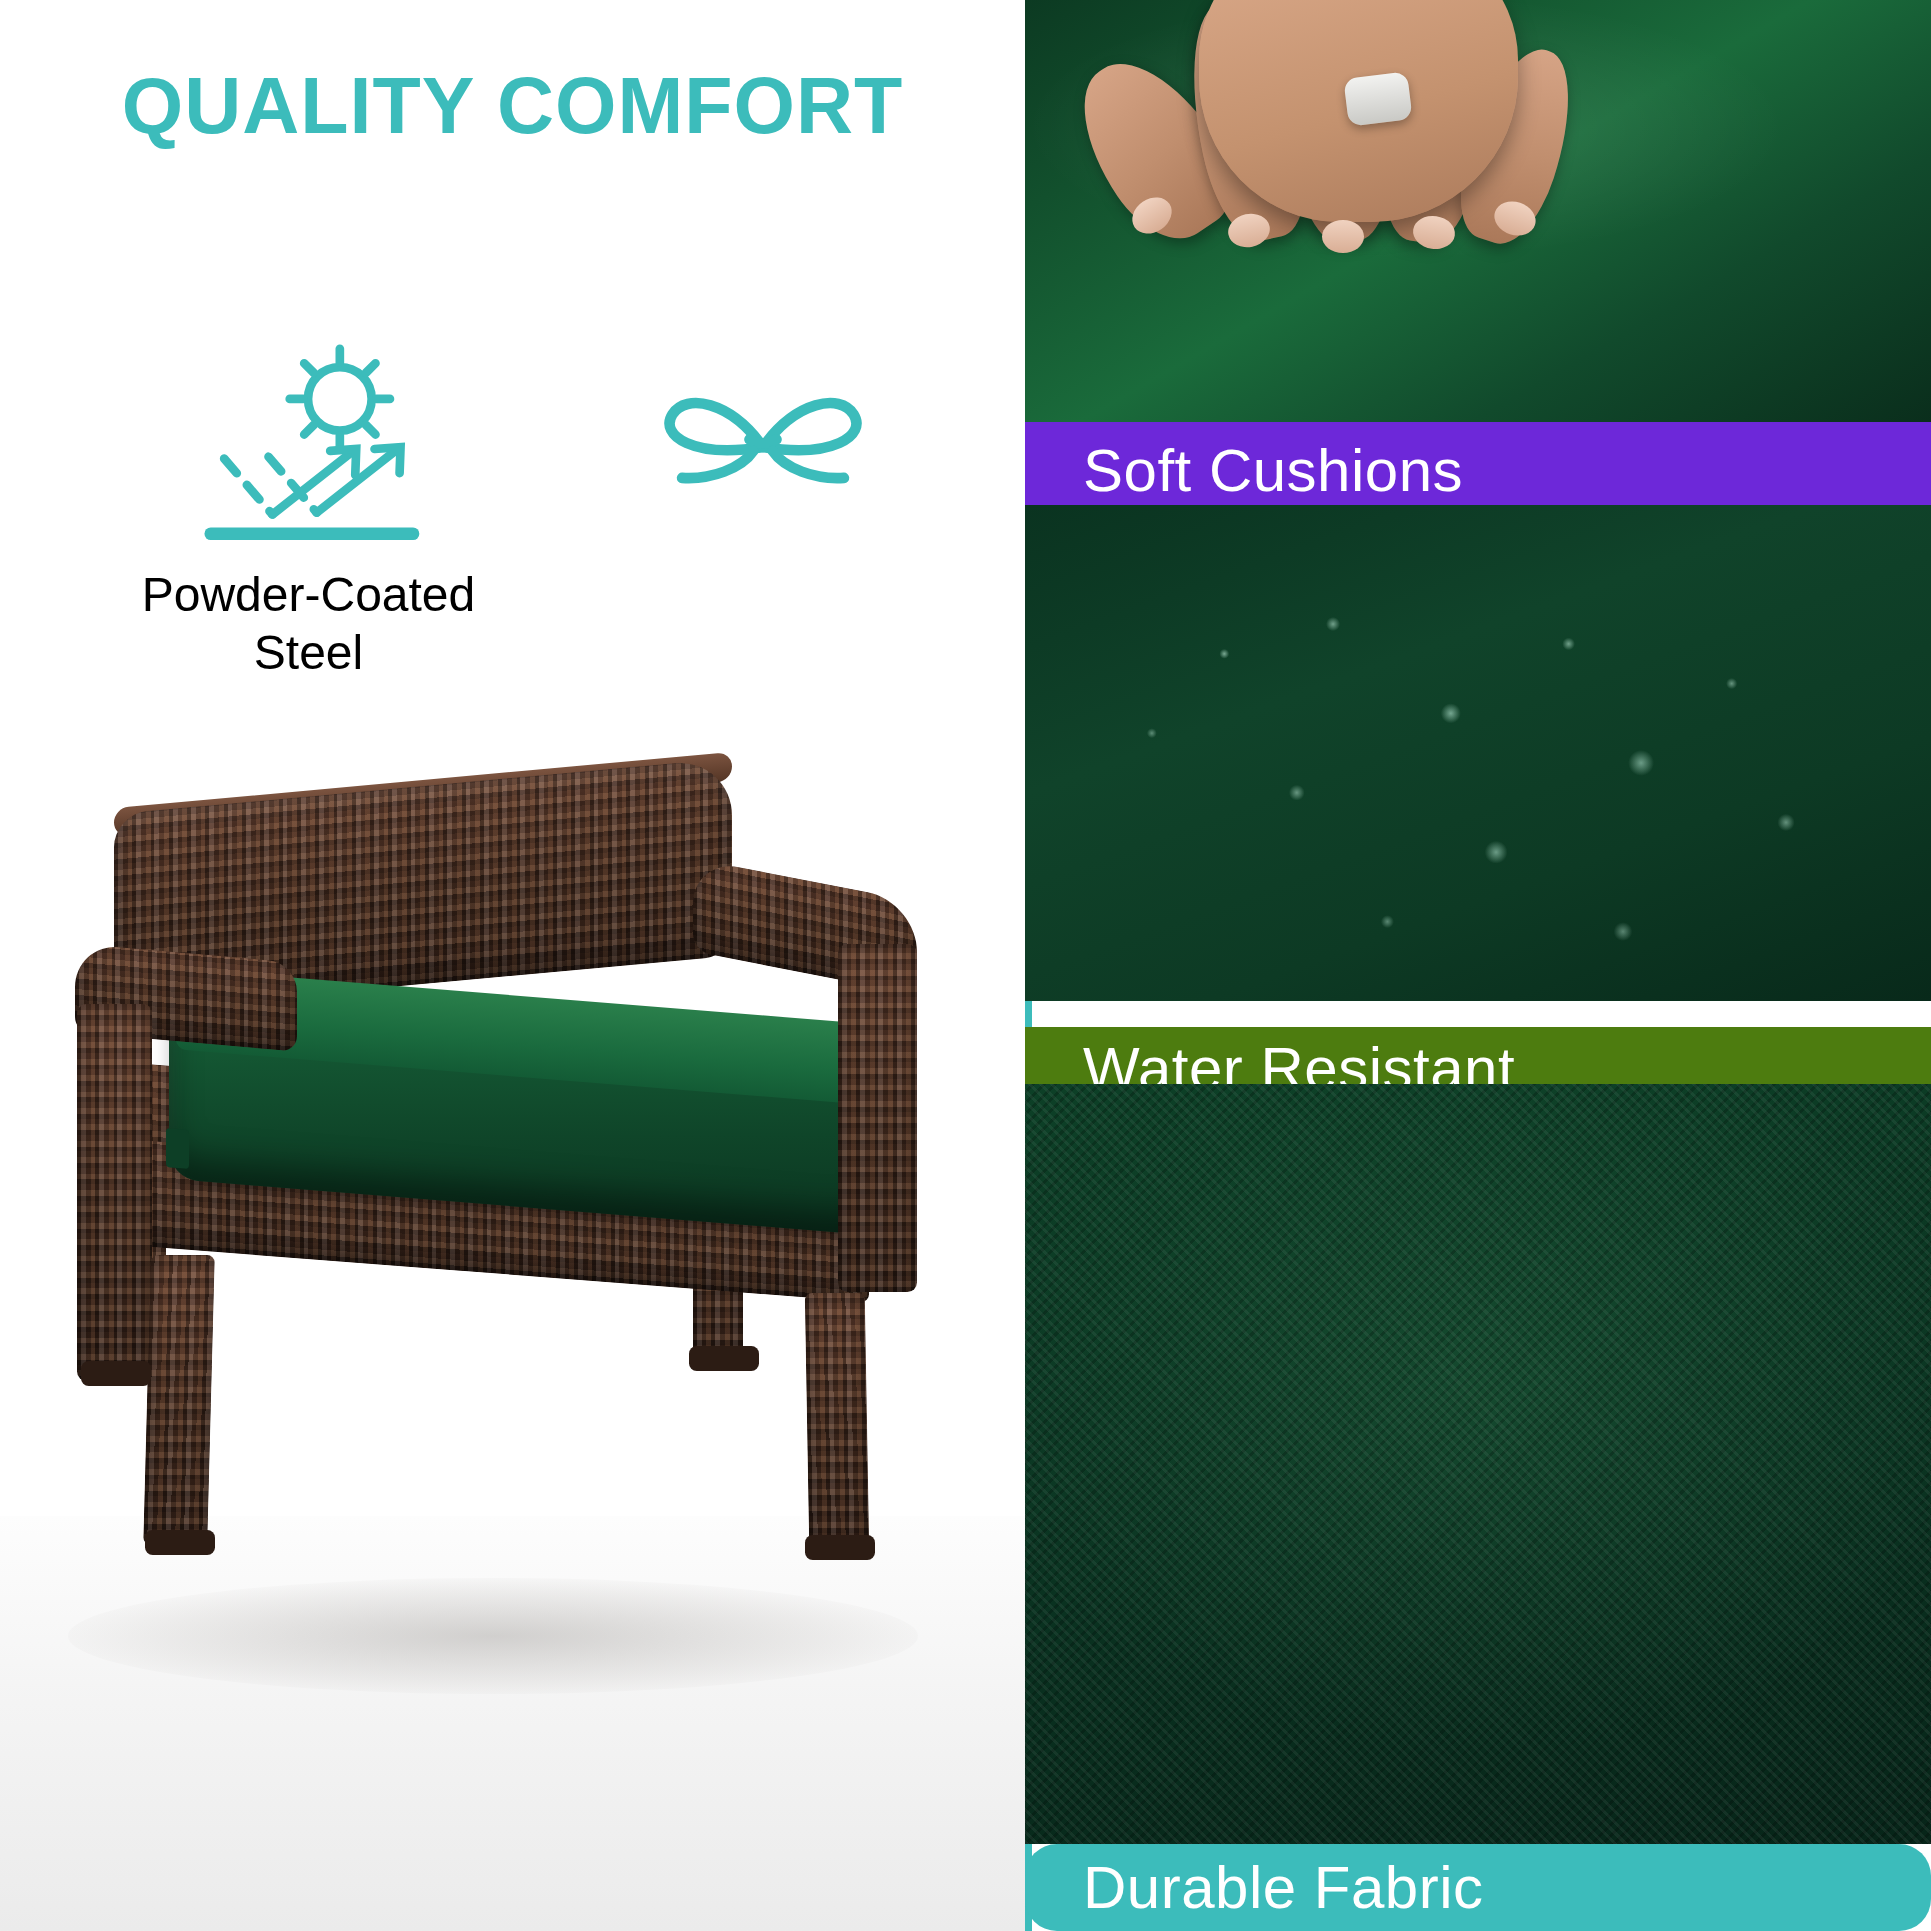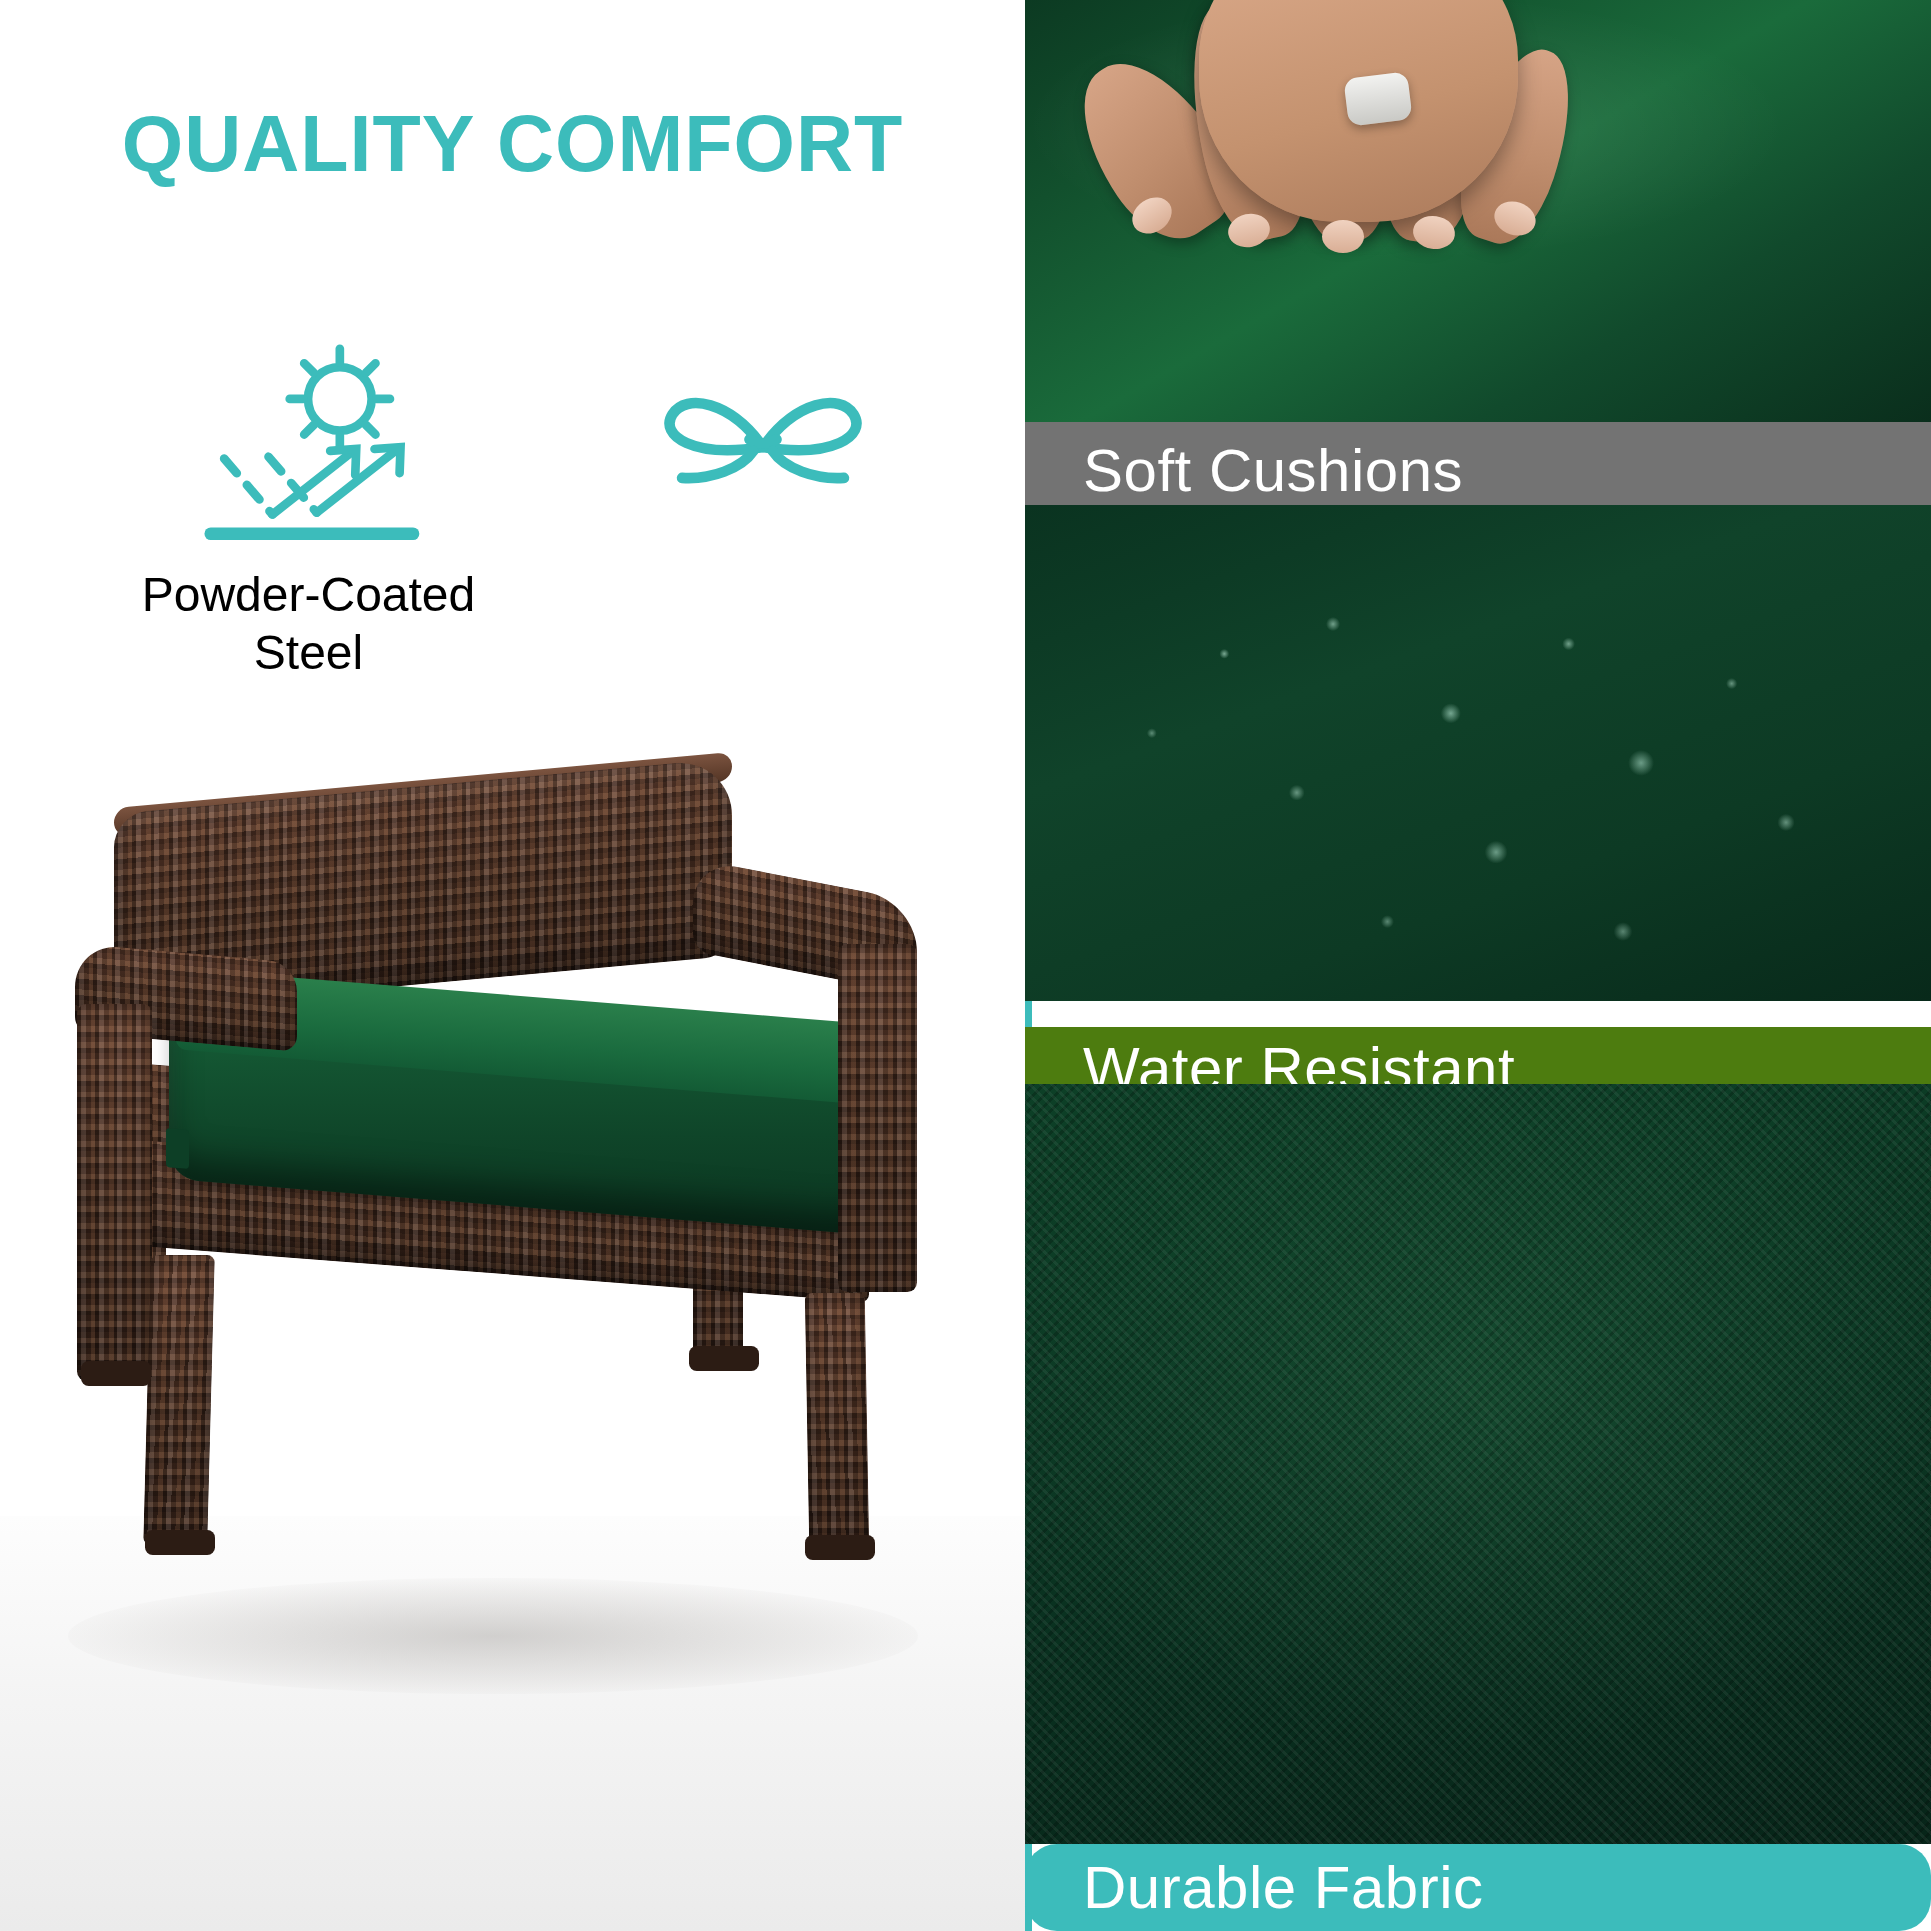--- a/index.html
+++ b/index.html
@@ -6,21 +6,20 @@
   body{width:1931px;height:1931px;background:#ffffff;font-family:"Liberation Sans",sans-serif;overflow:hidden;}
   #page{position:relative;width:1931px;height:1931px;background:#fff;}
 
   
   #left-panel{position:absolute;left:0;top:0;width:1025px;height:1931px;background:#fff;}
 
   #page-title{
     position:absolute;left:0;top:66px;width:1025px;text-align:center;
     color:#3cbcbb;font-size:79px;font-weight:700;letter-spacing:1px;line-height:1.0;
     font-family:"Liberation Sans",sans-serif;
-    margin-top:38px;
   }
   #page-subtitle{
     position:absolute;left:87px;top:166px;width:859px;text-align:center;
     color:#6e7072;font-size:53px;font-weight:300;line-height:1.22;
     font-family:"Liberation Sans",sans-serif;
   }
 
   
   .feature{position:absolute;top:338px;width:415px;text-align:center;}
   #feature-0{left:101px;}
@@ -125,21 +124,21 @@
     padding-left:58px;box-sizing:border-box;
     color:#ffffff;font-size:60px;font-weight:300;letter-spacing:0.5px;
     font-family:"Liberation Sans",sans-serif;
   }
   #tile-0{top:0;height:505px;}
   #tile-0 .tile-media{height:422px;
     background:
       radial-gradient(ellipse 60% 45% at 42% 30%, rgba(255,255,255,.10) 0%, rgba(0,0,0,0) 70%),
       linear-gradient(150deg,#0c3a22 0%,#12502d 22%,#1a6b3b 48%,#114a2c 72%,#0a2e1c 100%);
   }
-  #tile-0 .tile-band{top:422px;height:97px;background:#737373;text-align:center;}
+  #tile-0 .tile-band{top:422px;height:97px;background:#6d28d9;text-align:center;}
 
   #tile-1{top:505px;height:579px;}
   #tile-1 .tile-media{height:496px;
     background:
       radial-gradient(circle 6.8px at 22% 30%, rgba(210,255,235,.55), rgba(255,255,255,0) 72%),
       radial-gradient(circle 9.7px at 34% 24%, rgba(210,255,235,.5), rgba(255,255,255,0) 72%),
       radial-gradient(circle 13.5px at 47% 42%, rgba(200,250,230,.55), rgba(255,255,255,0) 74%),
       radial-gradient(circle 8.7px at 60% 28%, rgba(210,255,235,.5), rgba(255,255,255,0) 72%),
       radial-gradient(circle 17.4px at 68% 52%, rgba(200,250,230,.5), rgba(255,255,255,0) 74%),
       radial-gradient(circle 10.6px at 30% 58%, rgba(210,255,235,.45), rgba(255,255,255,0) 74%),

